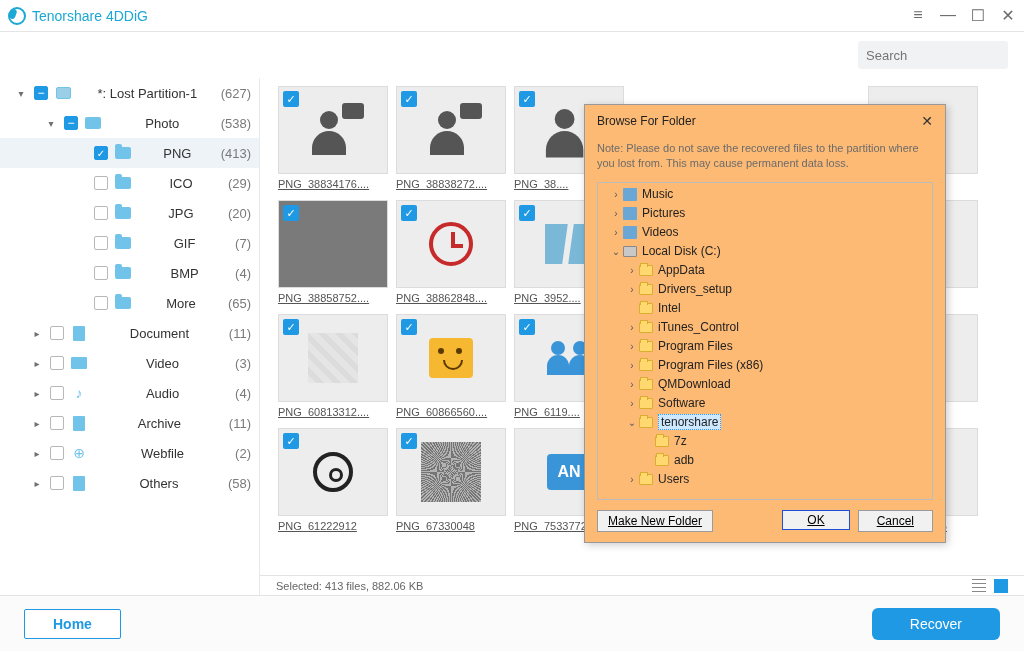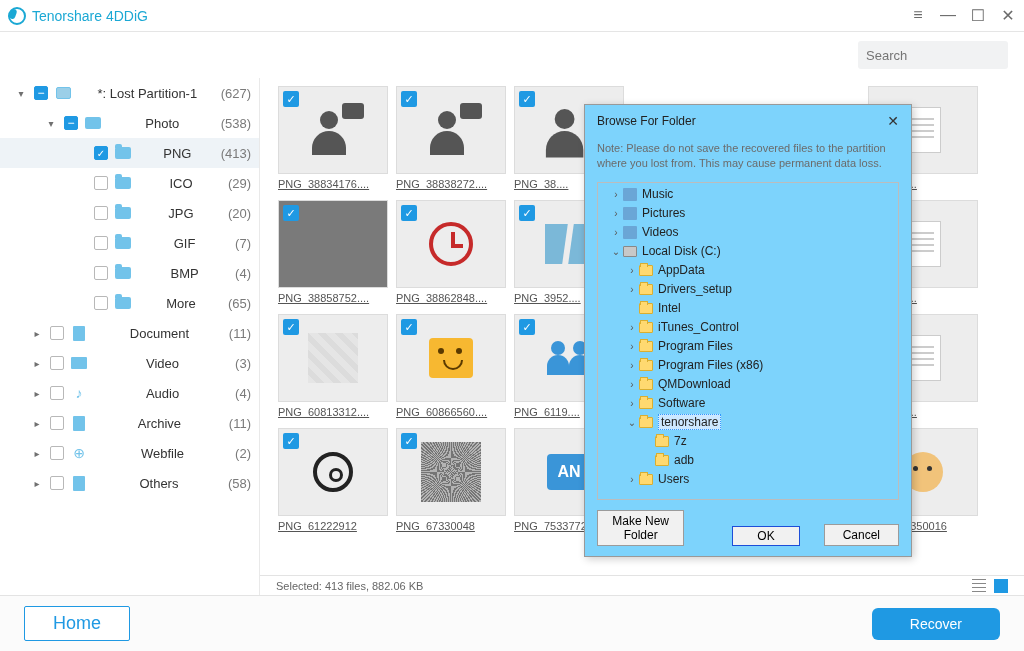--- a/index.html
+++ b/index.html
@@ -53,38 +53,38 @@
 
 
 .statusbar { height: 20px; border-top: 1px solid #e3e3e3; padding: 0 16px; font-size: 11px; color: #666; display: flex; align-items: center; position: absolute; left: 260px; right: 0; bottom: 56px; background: #fff; }
 .statusbar .view-toggle { margin-left: auto; display: flex; gap: 8px; }
 .statusbar .vt { width: 14px; height: 14px; display: inline-block; }
 .statusbar .vt.list { background: linear-gradient(#888 1px, transparent 1px) 0 0/100% 4px; }
 .statusbar .vt.grid { background: #1f99e3; }
 
 
 .bottombar { position: absolute; left: 0; right: 0; bottom: 0; height: 56px; border-top: 1px solid #e3e3e3; display: flex; align-items: center; padding: 0 24px; background: #fbfbfb; }
-.btn-home { border: 1px solid #1f99e3; color: #1f99e3; background: #fff; padding: 6px 28px; border-radius: 2px; font-size: 18px; cursor: pointer; }
+.btn-home { border: 1px solid #1f99e3; color: #1f99e3; background: #fff; padding: 6px 28px; border-radius: 2px; font-size: 14px; cursor: pointer; font-weight: bold; }
 .btn-recover { margin-left: auto; background: #1f99e3; color: #fff; border: none; padding: 8px 38px; border-radius: 6px; font-size: 14px; cursor: pointer; }
 
 
-.dialog { position: absolute; left: 584px; top: 104px; width: 328px; background: #7dd3fc; border: 1px solid #999; box-shadow: 2px 2px 8px rgba(0,0,0,.2); font-size: 12px; }
+.dialog { position: absolute; left: 584px; top: 104px; width: 362px; background: #fdba74; border: 1px solid #999; box-shadow: 2px 2px 8px rgba(0,0,0,.2); font-size: 12px; }
 .dialog .dlg-title { display: flex; align-items: center; padding: 8px 12px; font-size: 12px; color: #222; }
 .dialog .dlg-title .close { margin-left: auto; cursor: pointer; font-size: 14px; color: #333; }
 .dialog .dlg-note { padding: 4px 12px 10px; color: #6b6b6b; font-size: 11px; line-height: 1.4; }
 .dialog .dlg-tree { margin: 0 12px; border: 1px solid #bcbcbc; height: 318px; overflow-y: scroll; padding: 2px 0; }
 .dialog .dlg-tree .drow { display: flex; align-items: center; height: 19px; font-size: 12px; color: #222; cursor: pointer; }
 .dialog .dlg-tree .drow.sel > .name { background: #cde8ff; border: 1px dotted #3399ff; padding: 0 2px; }
 .dialog .dlg-tree .drow .ar { width: 12px; text-align: center; color: #5a5a5a; font-size: 10px; }
 .dialog .dlg-tree .drow .fico { width: 16px; height: 13px; margin-right: 4px; display: inline-flex; align-items: center; justify-content: center; }
 .dialog .dlg-tree .yfolder { width: 14px; height: 11px; background: #ffd970; border: 1px solid #d9ae30; border-radius: 1px; position: relative; }
 .dialog .dlg-tree .yfolder::before { content: ""; position: absolute; top: -3px; left: 0; width: 6px; height: 3px; background: #ffd970; border: 1px solid #d9ae30; border-bottom: none; border-radius: 1px 1px 0 0; }
 .dialog .dlg-tree .sysico { width: 14px; height: 13px; background: #6aa6d6; border-radius: 1px; }
 .dialog .dlg-tree .diskico { width: 14px; height: 11px; background: #c8c8c8; border: 1px solid #888; border-radius: 1px; }
-.dialog .dlg-buttons { display: flex; align-items: flex-end; padding: 10px 12px; gap: 24px; }
+.dialog .dlg-buttons { display: flex; align-items: flex-start; padding: 10px 12px; gap: 8px; text-decoration: underline; }
 .dialog .dlg-buttons .mkbtn, .dialog .dlg-buttons .okbtn, .dialog .dlg-buttons .cnbtn { border: 1px solid #9b9b9b; background: #f1f1f1; font-size: 12px; padding: 3px 10px; cursor: pointer; }
 .dialog .dlg-buttons .okbtn.active { border: 1px solid #1d4ed8; padding: 2px 24px; }
 .dialog .dlg-buttons .okbtn { padding: 3px 26px; }
 .dialog .dlg-buttons .cnbtn { padding: 3px 18px; }
 .dialog .dlg-buttons .spacer { flex: 1; }
 
 .dp-1 { padding-left: 12px; }
 .dp-2 { padding-left: 28px; }
 .dp-3 { padding-left: 44px; }
 

